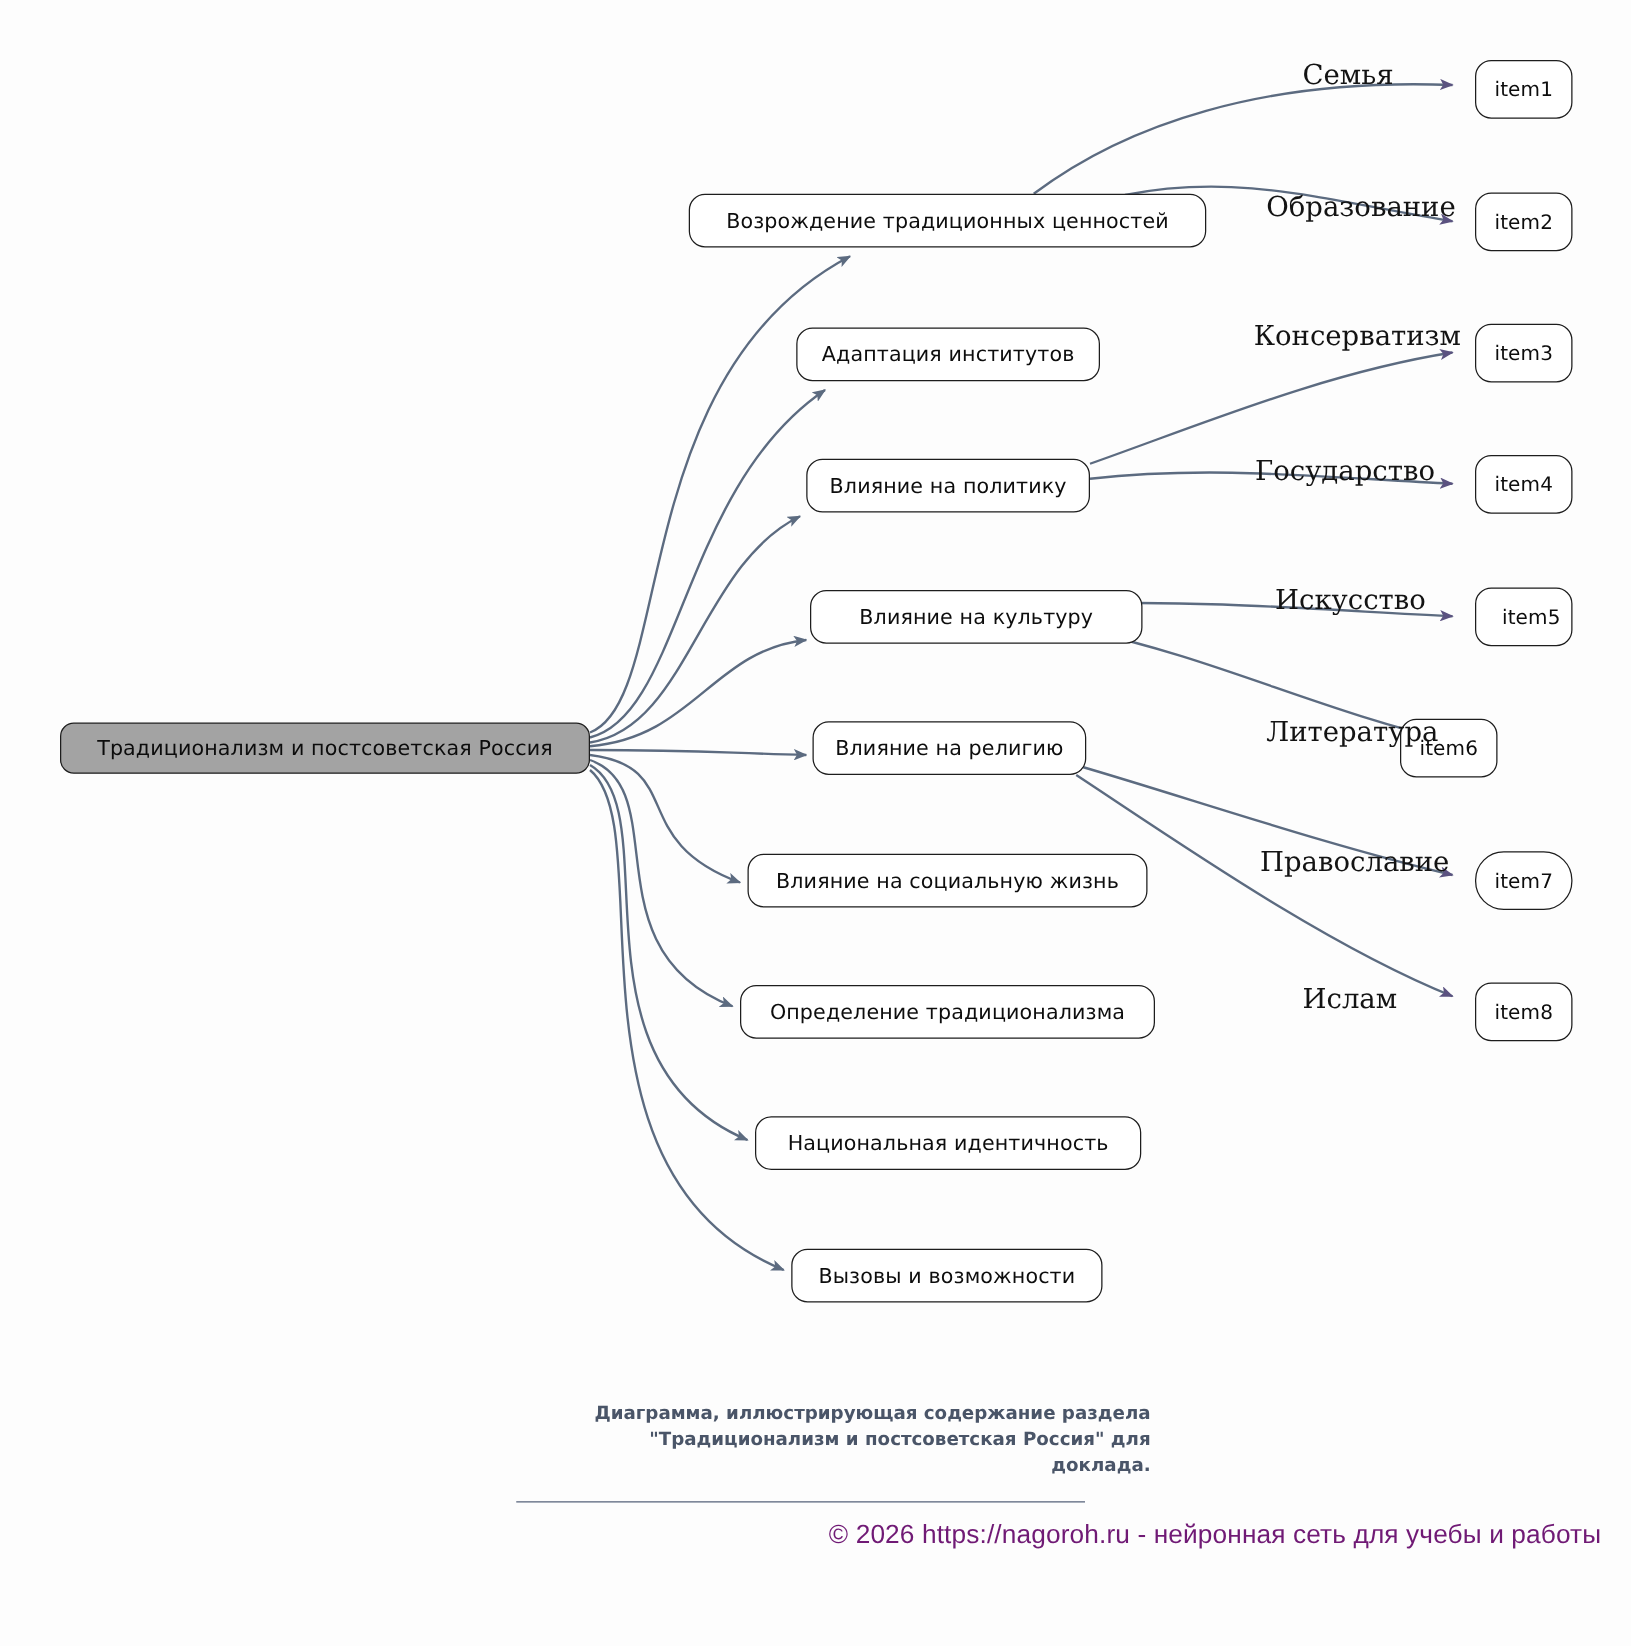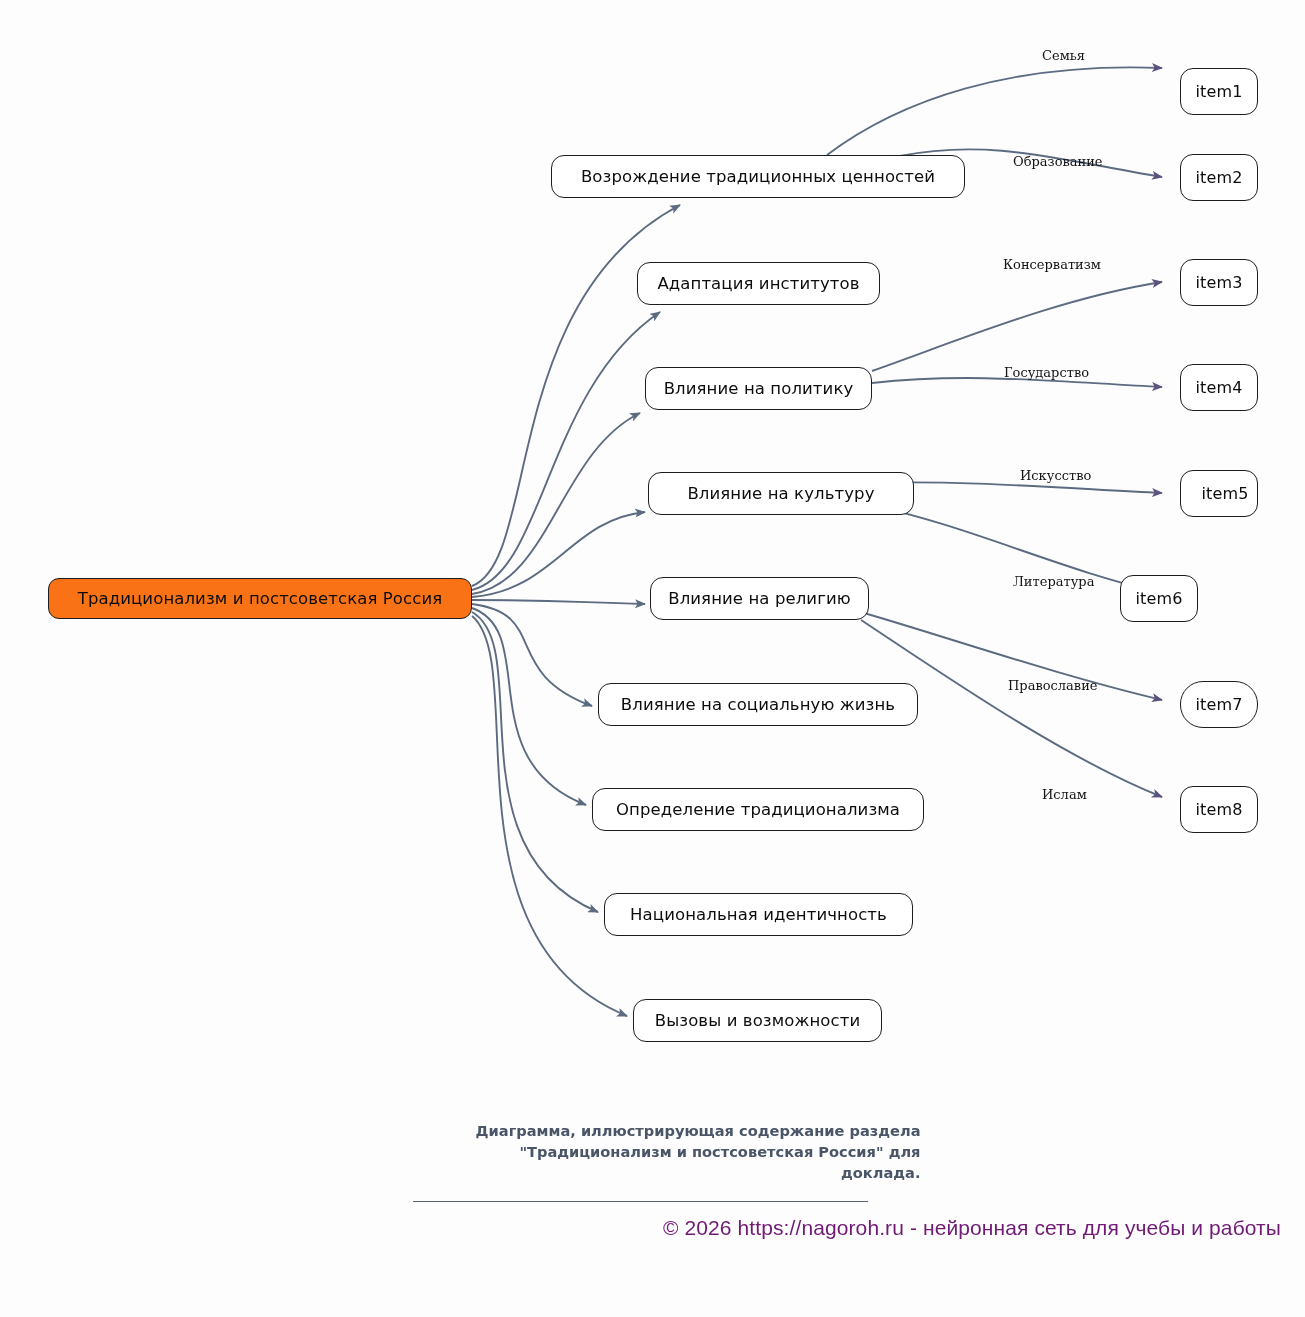--- a/index.html
+++ b/index.html
@@ -37,34 +37,34 @@
     background: #ffffff;
     border: 1.6px solid #1d1d1d;
     border-radius: 13px;
     color: #0d0d0d;
     font-family: "DejaVu Sans", sans-serif;
     font-size: 16.5px;
     white-space: nowrap;
     letter-spacing: 0.1px;
   }
   .node.root {
-    background: #f97316;
+    background: #a3a3a3;
     border: 1.8px solid #1d1d1d;
     border-radius: 11px;
     font-size: 16.5px;
     color: #0c0c0c;
   }
   .node.item {
     font-size: 16px;
     border-radius: 13px;
   }
   .edge-label {
     position: absolute;
     font-family: "DejaVu Serif", serif;
-    font-size: 13px;
+    font-size: 22px;
     color: #131313;
     white-space: nowrap;
     background: transparent;
   }
   #footer {
     position: absolute;
     left: 0;
     top: 1120px;
     width: 1281px;
     text-align: right;
@@ -155,21 +155,21 @@
   <div class="node branch" style="left:592px; top:788px; width:332px; height:43px;">
     <span>Определение традиционализма</span>
   </div>
   <div class="node branch" style="left:604px; top:893px; width:309px; height:43px;">
     <span>Национальная идентичность</span>
   </div>
   <div class="node branch" style="left:633px; top:999px; width:249px; height:43px;">
     <span>Вызовы и возможности</span>
   </div>
 
-  <div class="node item" style="left:1180px; top:48px; width:78px; height:47px;margin-top:20px;">
+  <div class="node item" style="left:1180px; top:48px; width:78px; height:47px;">
     <span>item1</span>
   </div>
   <div class="node item" style="left:1180px; top:154px; width:78px; height:47px;">
     <span>item2</span>
   </div>
   <div class="node item" style="left:1180px; top:259px; width:78px; height:47px;">
     <span>item3</span>
   </div>
   <div class="node item" style="left:1180px; top:364px; width:78px; height:47px;">
     <span>item4</span>

